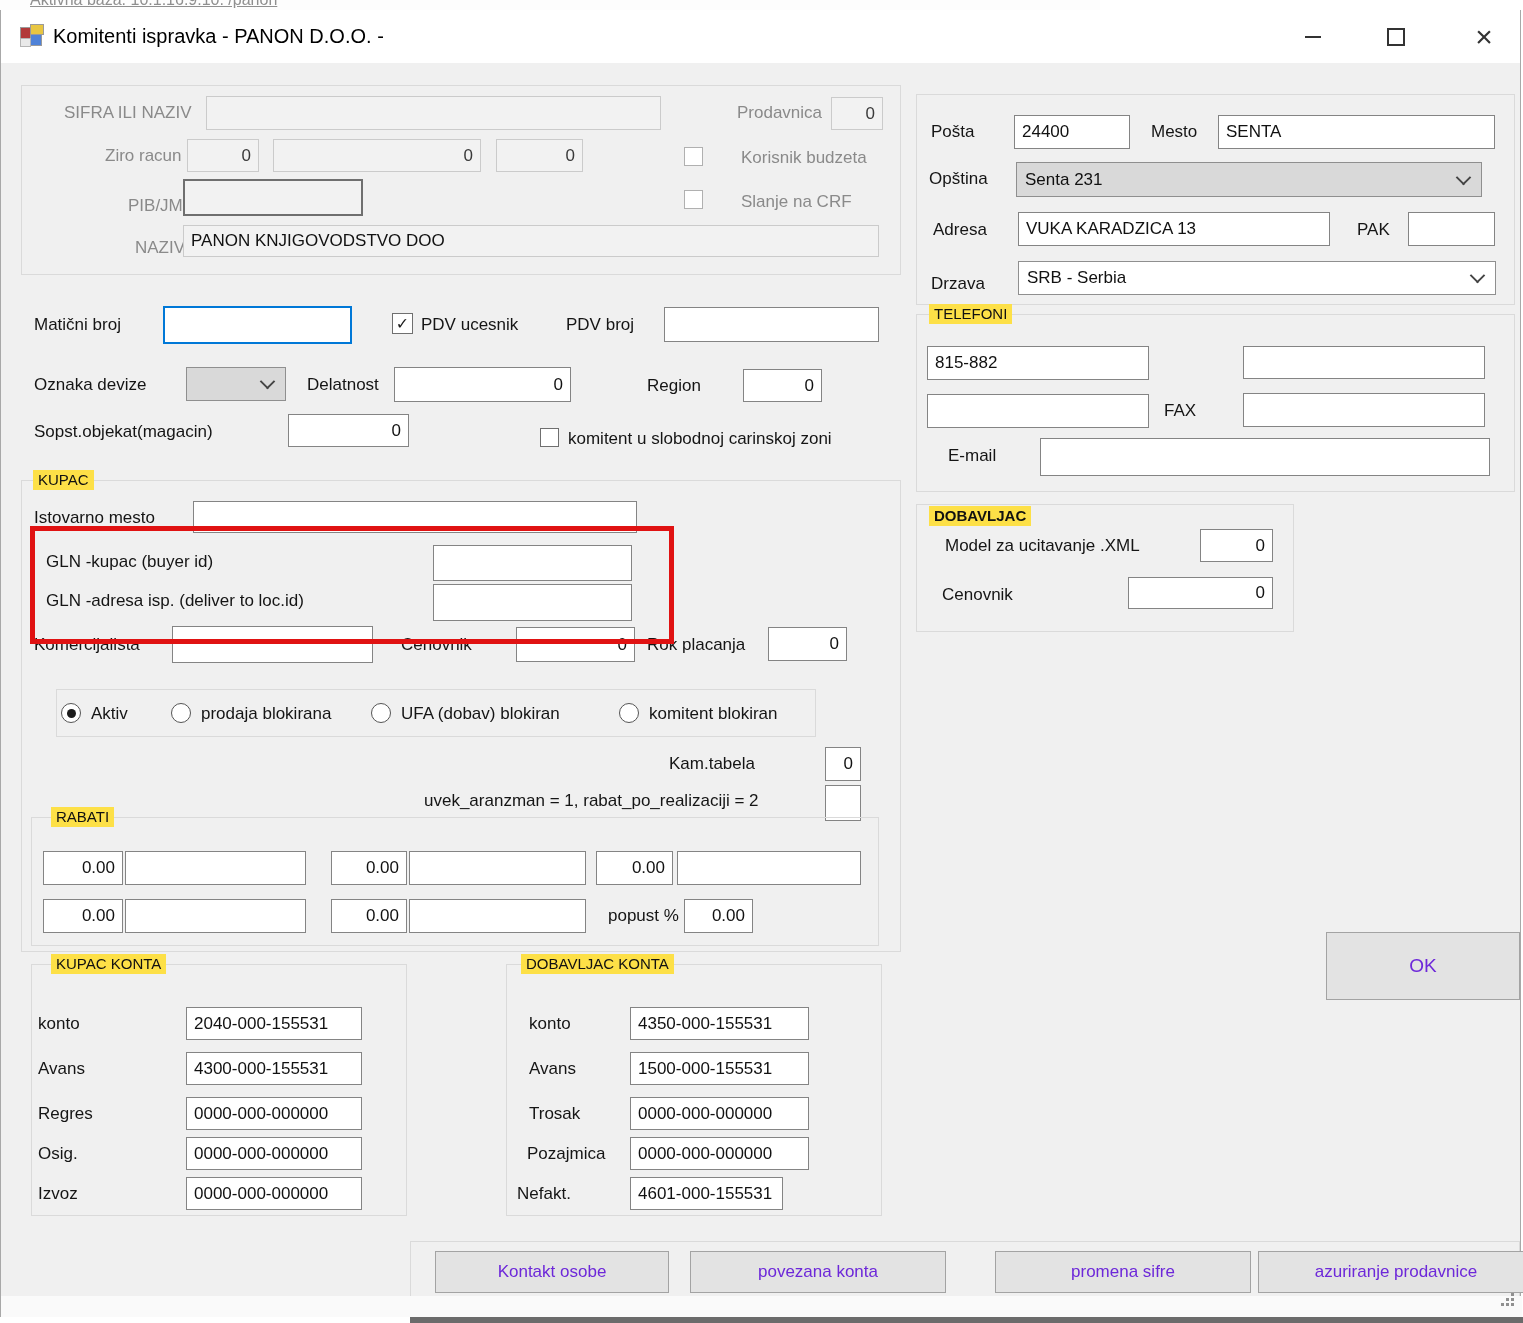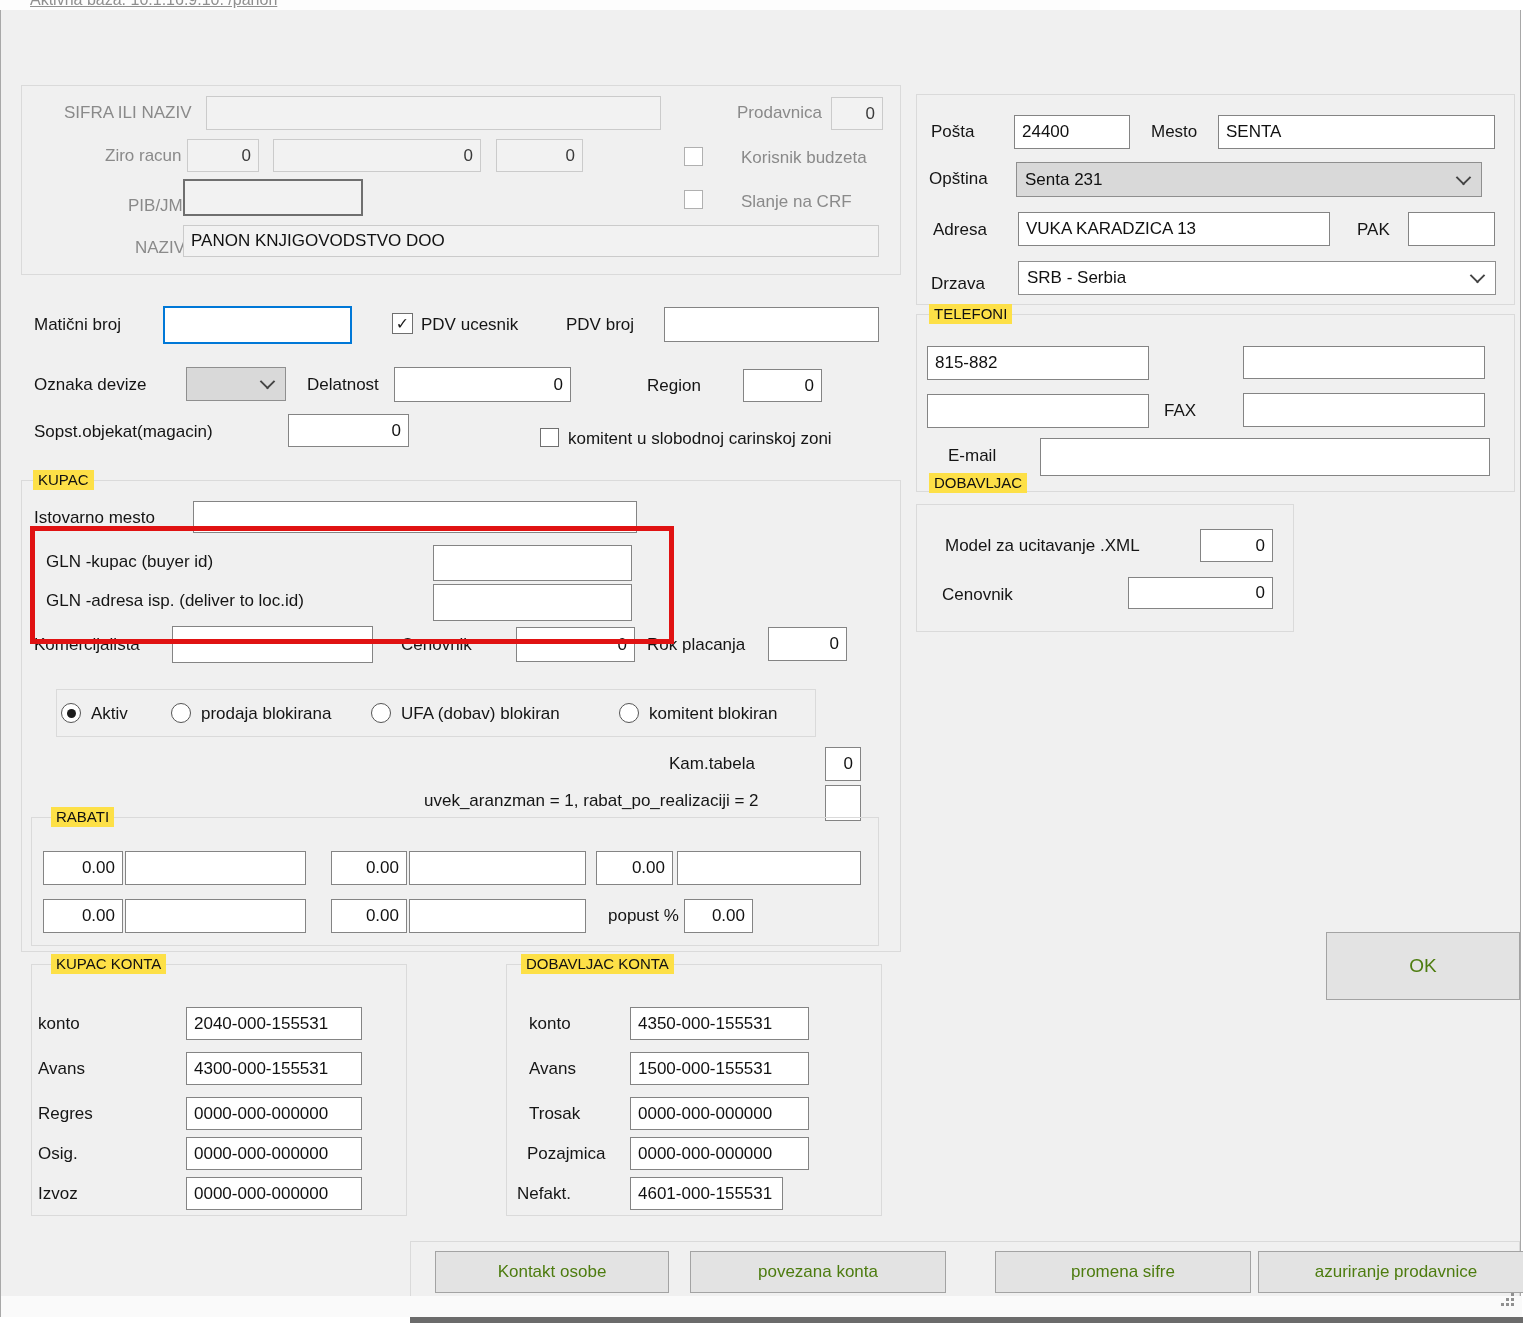--- a/index.html
+++ b/index.html
@@ -25,40 +25,56 @@
       display:flex;align-items:center;justify-content:center;font-size:16px;color:#1b1b1b;}
   .rd{position:absolute;width:20px;height:20px;box-sizing:border-box;background:#fff;border:1px solid #555;
       border-radius:50%;display:flex;align-items:center;justify-content:center;}
   .rdot{width:9px;height:9px;border-radius:50%;background:#1c1c1c;}
   .cmb{position:absolute;box-sizing:border-box;border:1px solid #8f8f8f;background:#fff;font-size:17px;color:#111;
        display:flex;align-items:center;padding:0 30px 0 8px;white-space:nowrap;overflow:hidden;}
   .cmb.graybg{background:#d9d9d9;}
   .chev{position:absolute;right:12px;top:50%;width:9px;height:9px;border-right:2px solid #444;
         border-bottom:2px solid #444;transform:translateY(-72%) rotate(45deg);}
   .btn{position:absolute;box-sizing:border-box;background:#e3e3e3;border:1px solid #a3a3a3;
-       display:flex;align-items:center;justify-content:center;font-size:17px;color:#4d7c0f;cursor:default;white-space:nowrap;}
+       display:flex;align-items:center;justify-content:center;font-size:17px;color:#6d28d9;cursor:default;white-space:nowrap;}
   .redbox{position:absolute;border:5px solid #e01212;z-index:30;pointer-events:none;}
   .cell{position:absolute;box-sizing:border-box;display:flex;align-items:center;font-size:18px;overflow:hidden;}
   .grip{position:absolute;right:8px;bottom:11px;width:3px;height:3px;background:#909090;
         box-shadow:0 -5px #909090,0 -10px #909090,-5px 0 #909090,-10px 0 #909090,-5px -5px #909090;}
   .strip{position:absolute;left:0;top:0;width:1100px;height:10px;overflow:hidden;background:#fdfdfd;}
   .strip span{position:absolute;left:30px;top:-9px;font-size:16px;color:#8f8f8f;text-decoration:underline;white-space:nowrap;}
   .darkbar{position:absolute;left:410px;top:1317px;width:1113px;height:6px;background:#6b6b6b;}
 </style>
 </head>
 <body>
 
 <div id="stage">
 
   <div class="strip">
     <span>Aktivna baza: 10.1.16.9.10. /panon</span>
   </div>
 
   <div class="win">
 
+    <div class="titlebar">
+      <span class="appicon">
+        <i style="left:1px;top:3px;width:9px;height:10px;background:#b23a3a;border:1px solid #9a9a9a;"></i>
+        <i style="left:11px;top:0;width:12px;height:9px;background:#e8c642;border:1px solid #9a9a9a;"></i>
+        <i style="left:11px;top:10px;width:10px;height:10px;background:#4f82d8;border:1px solid #9a9a9a;"></i>
+        <i style="left:1px;top:14px;width:9px;height:7px;background:#e9e9e9;border:1px solid #b5b5b5;"></i>
+      </span>
+      <span class="title">Komitenti ispravka - PANON D.O.O. -</span>
+      <span class="wbtn" style="left:1289px;">
+        <i style="width:16px;height:2px;background:#333;"></i>
+      </span>
+      <span class="wbtn" style="left:1372px;">
+        <i style="width:14px;height:14px;border:2px solid #333;"></i>
+      </span>
+      <span class="wbtn" style="left:1460px;font-size:30px;color:#333;font-weight:400;">×</span>
+    </div>
 
     <div class="gbox" style="left:20px;top:75px;width:880px;height:190px;"></div>
 
     <span class="lb gray" style="left:35px;top:93px;">SIFRA ILI NAZIV</span>
     <div class="fld dis" style="left:205px;top:86px;width:455px;height:34px;"></div>
     <span class="lb gray" style="left:708px;top:93px;">Prodavnica</span>
     <div class="fld dis num" style="left:830px;top:87px;width:52px;height:33px;">0</div>
 
     <span class="lb gray" style="left:76px;top:136px;">Ziro racun</span>
     <div class="fld dis num" style="left:186px;top:129px;width:72px;height:33px;">0</div>
@@ -199,21 +215,21 @@
     <span class="cap" style="left:928px;top:294px;">TELEFONI</span>
     <div class="fld" style="left:926px;top:336px;width:222px;height:34px;">815-882</div>
     <div class="fld" style="left:1242px;top:336px;width:242px;height:33px;"></div>
     <div class="fld" style="left:926px;top:384px;width:222px;height:34px;"></div>
     <span class="lb" style="left:1163px;top:391px;">FAX</span>
     <div class="fld" style="left:1242px;top:383px;width:242px;height:34px;"></div>
     <span class="lb" style="left:947px;top:436px;">E-mail</span>
     <div class="fld" style="left:1039px;top:428px;width:450px;height:38px;"></div>
 
     <div class="gbox" style="left:915px;top:494px;width:378px;height:128px;"></div>
-    <span class="cap" style="left:928px;top:463px;">DOBAVLJAC</span>
+    <span class="cap" style="left:928px;top:496px;font-weight:bold;">DOBAVLJAC</span>
     <span class="lb" style="left:944px;top:526px;">Model za ucitavanje .XML</span>
     <div class="fld num" style="left:1199px;top:519px;width:73px;height:33px;">0</div>
     <span class="lb" style="left:941px;top:575px;">Cenovnik</span>
     <div class="fld num" style="left:1127px;top:567px;width:145px;height:32px;">0</div>
 
 
     <div class="btn" style="left:1325px;top:922px;width:194px;height:68px;font-size:19px;">OK</div>
 
     <div class="gbox" style="left:409px;top:1231px;width:1110px;height:63px;"></div>
     <div class="btn" style="left:434px;top:1241px;width:234px;height:42px;">Kontakt osobe</div>

